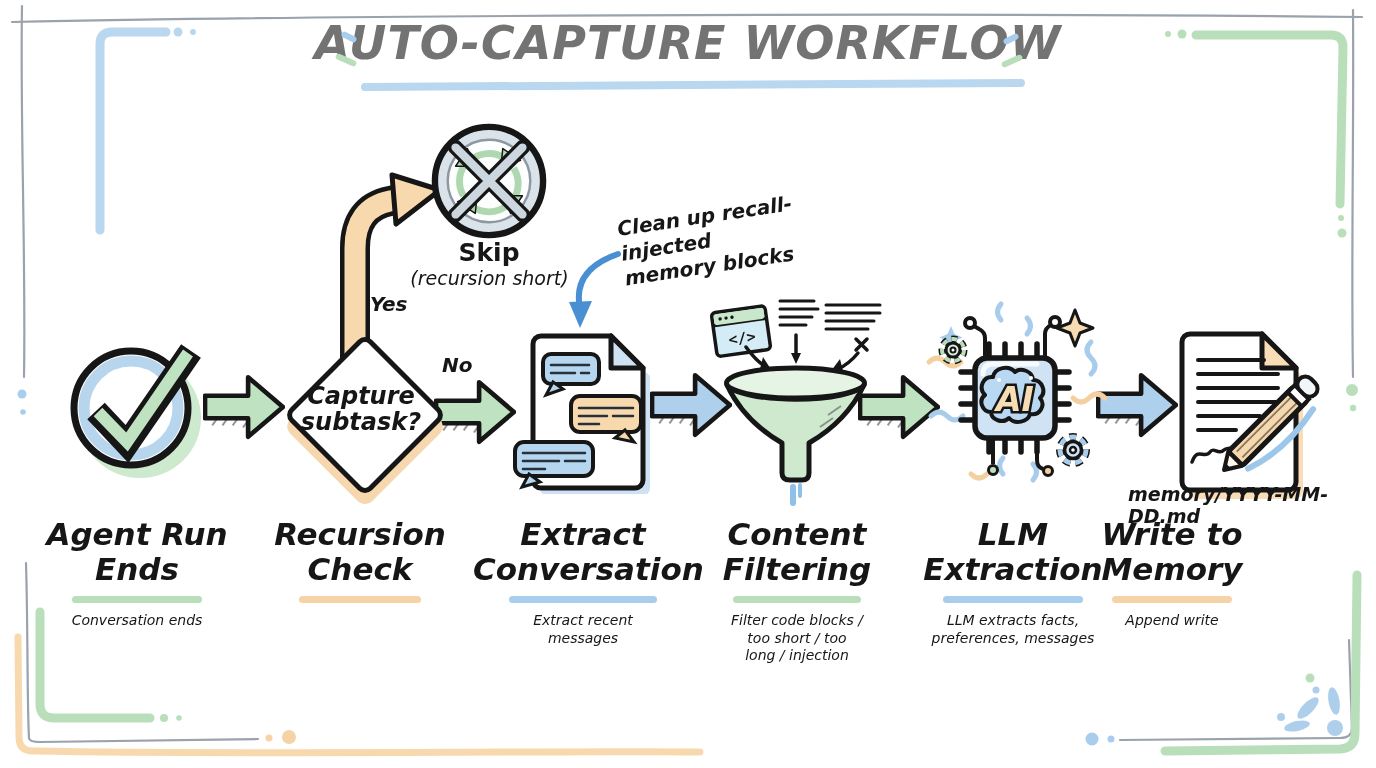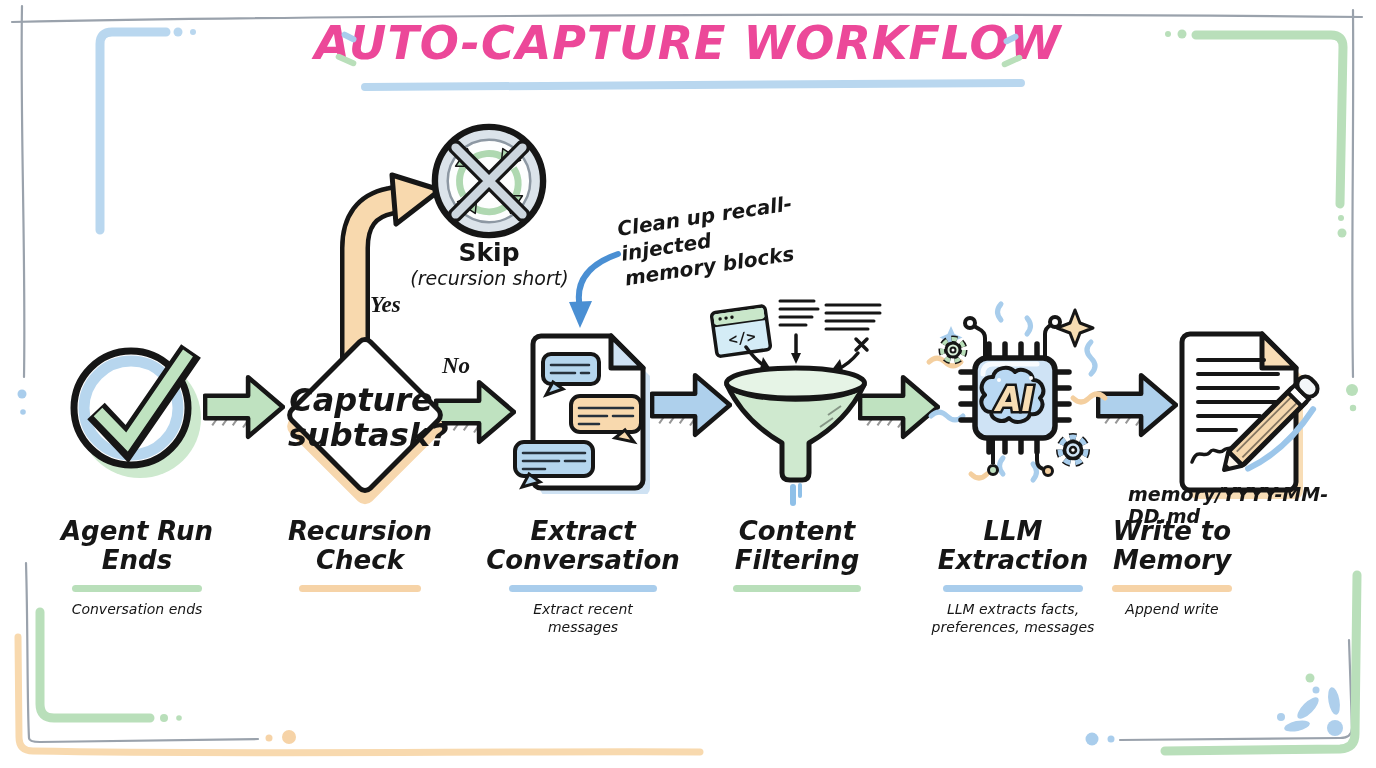--- a/index.html
+++ b/index.html
@@ -1,37 +1,37 @@
 <!DOCTYPE html>
 <html><head>
 <meta charset="utf-8">
 <style>
   html,body{margin:0;padding:0;background:#e8e8e8;}
   #canvas{position:relative;width:1376px;height:768px;background:#ffffff;overflow:hidden;
           font-family:"DejaVu Sans",sans-serif;color:#161616;}
   .abs{position:absolute;}
   
   .title{position:absolute;left:0;right:0;top:16px;text-align:center;
-         font-style:italic;font-weight:bold;font-size:46px;letter-spacing:1px;color:#ec4899;}
+         font-style:italic;font-weight:bold;font-size:46px;letter-spacing:1px;color:#737373;}
   .title-underline{position:absolute;left:361px;top:81px;width:664px;height:8px;border-radius:5px;
          background:#b9d7ef;transform:rotate(-.35deg);}
   .dash{position:absolute;height:6px;border-radius:4px;}
   
   .step{position:absolute;top:517px;width:220px;text-align:center;}
-  .step-title{font-style:italic;font-weight:bold;font-size:26px;line-height:1.12;white-space:pre-line;}
+  .step-title{font-style:italic;font-weight:bold;font-size:31px;line-height:1.12;white-space:pre-line;}
   .step-ul{height:7px;border-radius:4px;margin:10px auto 9px auto;}
   .ul-green{background:#b9dfba}.ul-orange{background:#f6d3a7}.ul-blue{background:#a9cdec}
   .step-sub{font-style:italic;font-size:14px;line-height:1.24;white-space:pre-line;}
   
   .diamond{position:absolute;left:307px;top:357px;width:106px;height:106px;background:#fff;
            border:5px solid #161616;border-radius:10px;transform:rotate(45deg);
            box-shadow:8px 8px 0 #f7d7ad;}
   .diamond-label{position:absolute;left:288px;top:383px;width:146px;text-align:center;
-           font-style:italic;font-weight:bold;font-size:32px;line-height:1.1;white-space:pre-line;}
-  .yn{position:absolute;font-style:italic;font-weight:bold;font-size:23px;font-family:Liberation Serif, serif;}
+           font-style:italic;font-weight:bold;font-size:24px;line-height:1.1;white-space:pre-line;}
+  .yn{position:absolute;font-style:italic;font-weight:bold;font-size:20px;}
   .skip-title{position:absolute;left:429px;top:238px;width:120px;text-align:center;
            font-weight:bold;font-size:25px;}
   .skip-sub{position:absolute;left:402px;top:267px;width:175px;text-align:center;
            font-style:italic;font-size:19px;}
   .annotation{position:absolute;left:620px;top:199px;width:240px;font-style:italic;font-weight:bold;
            font-size:20px;line-height:1.25;white-space:pre-line;transform:rotate(-8.5deg);}
   .file-caption{position:absolute;left:1128px;top:483px;width:234px;
            font-style:italic;font-weight:bold;font-size:19px;}
   svg{display:block}
 </style>
@@ -305,20 +305,23 @@
   <div class="step" style="left:250px">
     <div class="step-title">Recursion
 Check</div>
     <div class="step-ul ul-orange" style="width:122px"></div>
     <div class="step-sub"></div>
   </div>
   <div class="step" style="left:687px">
     <div class="step-title">Content
 Filtering</div>
     <div class="step-ul ul-green" style="width:128px"></div>
+    <div class="step-sub">Filter code blocks /
+too short / too
+long / injection</div>
   </div>
   <div class="step" style="left:903px">
     <div class="step-title">LLM
 Extraction</div>
     <div class="step-ul ul-blue" style="width:140px"></div>
     <div class="step-sub">LLM extracts facts,
 preferences, messages</div>
   </div>
   <div class="step" style="left:1062px">
     <div class="step-title">Write to

